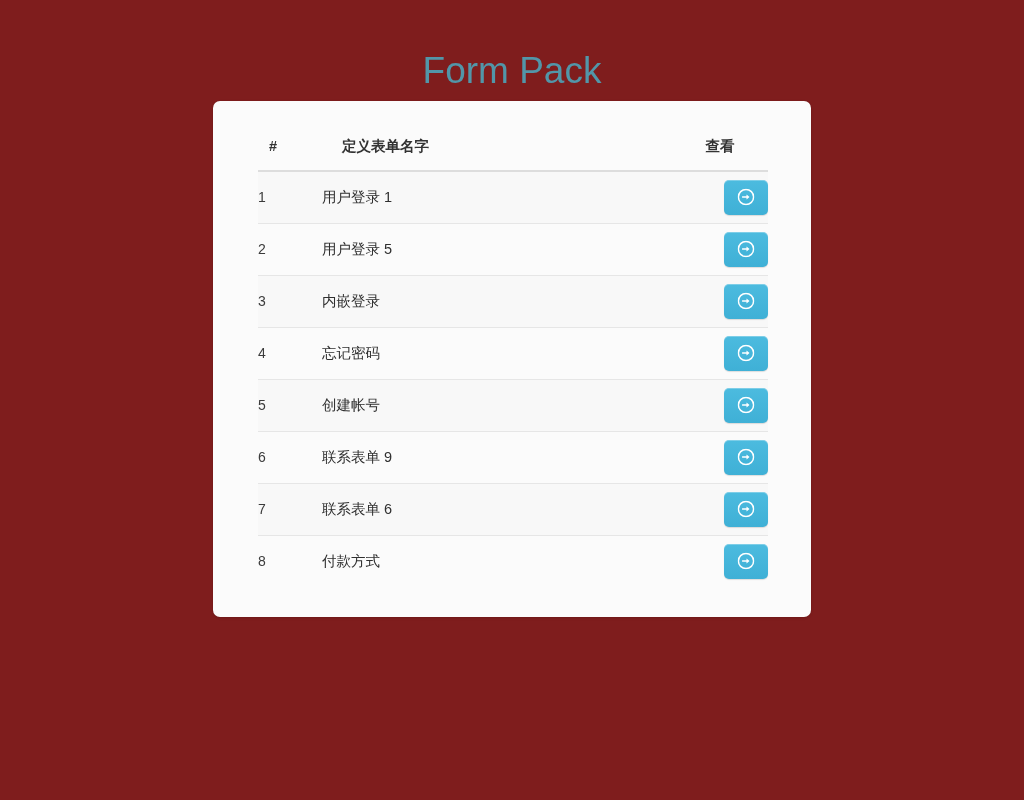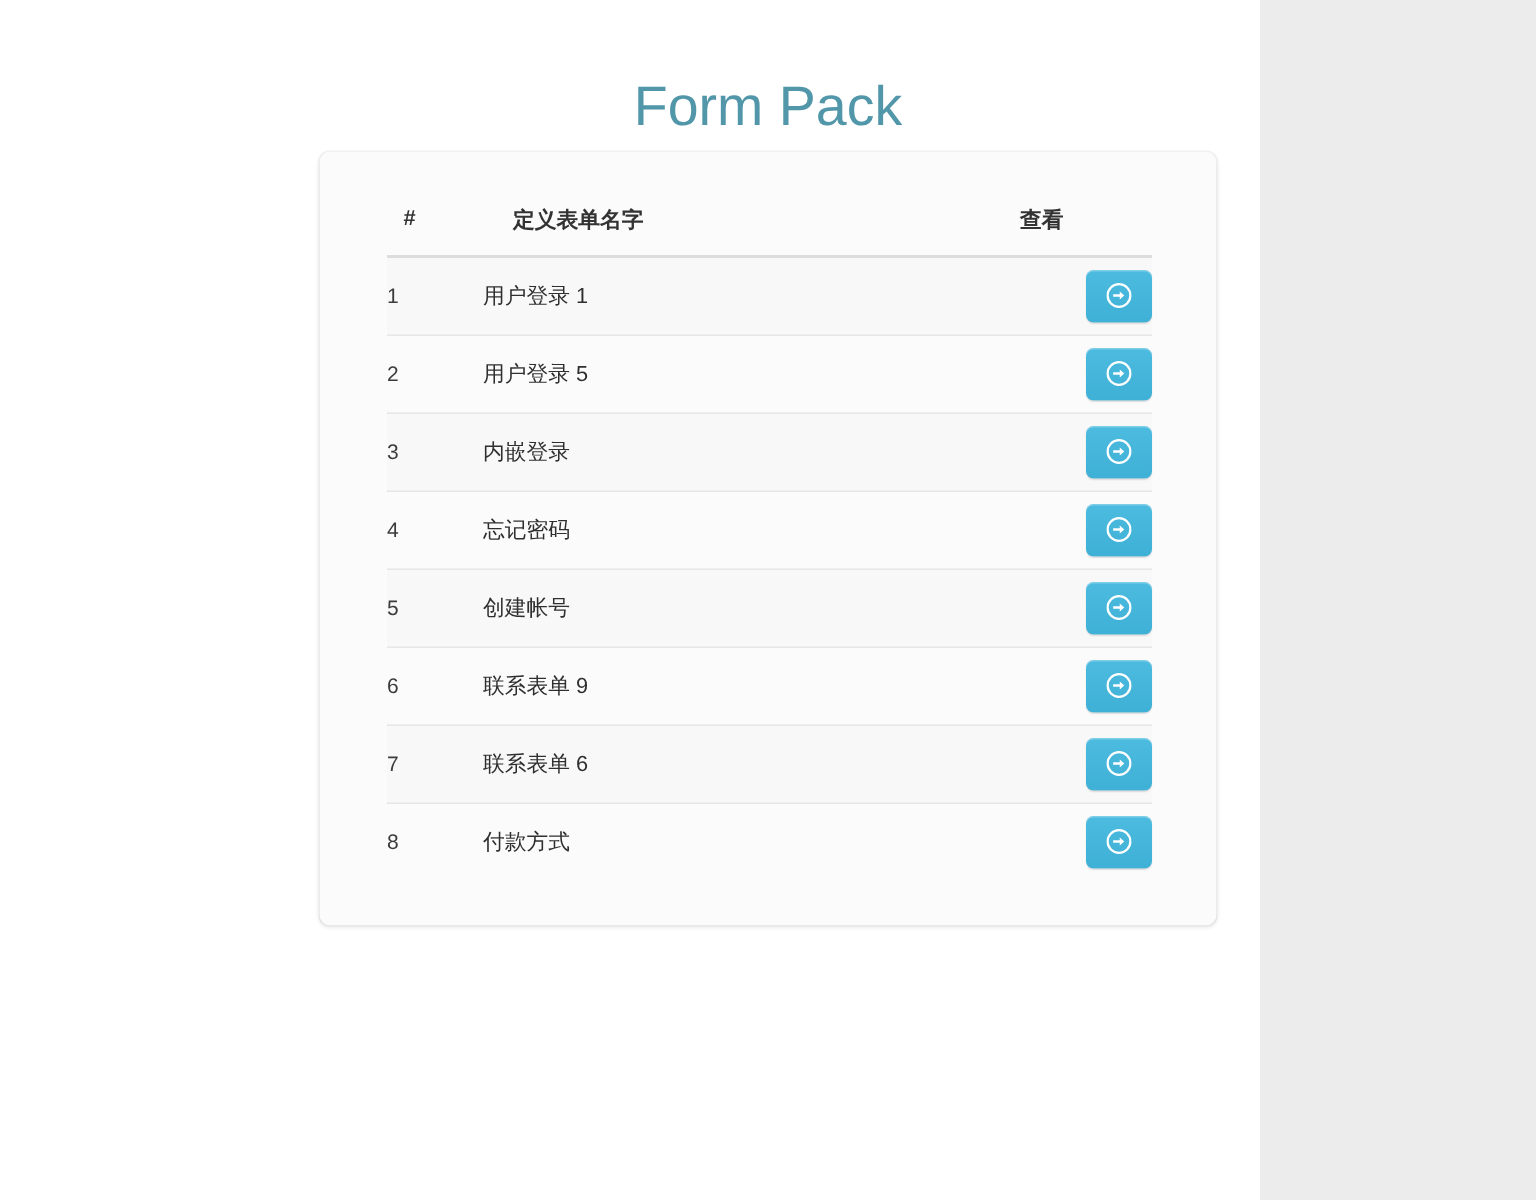--- a/index.html
+++ b/index.html
@@ -8,24 +8,24 @@
     padding: 0;
     width: 1024px;
     height: 800px;
     background: #ececec;
     font-family: "Liberation Sans", "DejaVu Sans", sans-serif;
     -webkit-font-smoothing: antialiased;
   }
 
   #page {
     position: relative;
-    width: 840px;
+    width: 1024px;
     height: 800px;
     overflow: hidden;
-    background: #ffffff;
+    background: #7f1d1d;
   }
 
   
   .page-title {
     position: absolute;
     top: 22px;
     left: 0;
     width: 1024px;
     text-align: center;
     font-size: 37px;
@@ -71,21 +71,21 @@
     height: 40px;
     font-size: 14.5px;
     font-weight: bold;
     color: #333333;
     text-align: left;
     border-bottom: 2px solid #dddddd;
     padding-bottom: 9px;
   }
   .form-table thead th.col-num   { padding-left: 11px; }
   .form-table thead th.col-name  { padding-left: 20px; }
-  .form-table thead th.col-view  { text-align: left; padding-right: 8px; }
+  .form-table thead th.col-view  { text-align: center; padding-right: 8px; }
 
   .form-table tbody tr { height: 52px; }
   .form-table tbody tr.odd  { background: #f8f8f8; }
   .form-table tbody tr.even { background: transparent; }
   .form-table tbody tr + tr td { border-top: 1px solid #e6e6e6; }
 
   .cell-num {
     padding-left: 11px;
     font-size: 14px;
     color: #3b3b3b;

